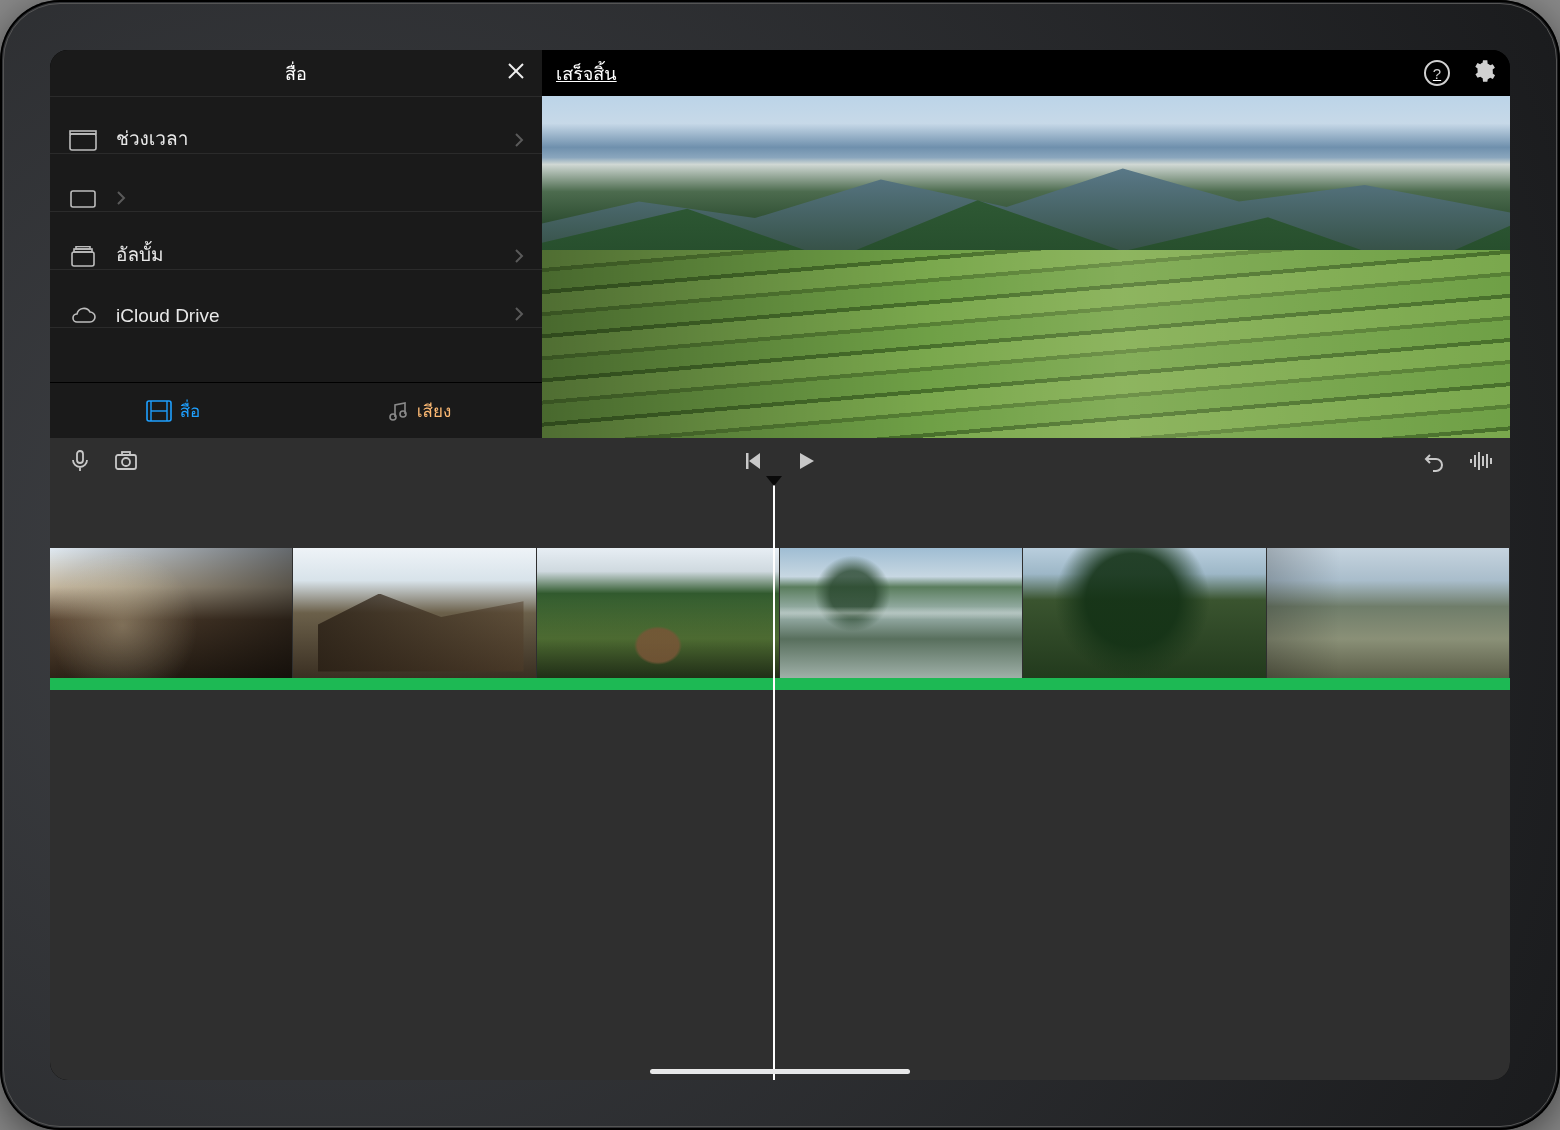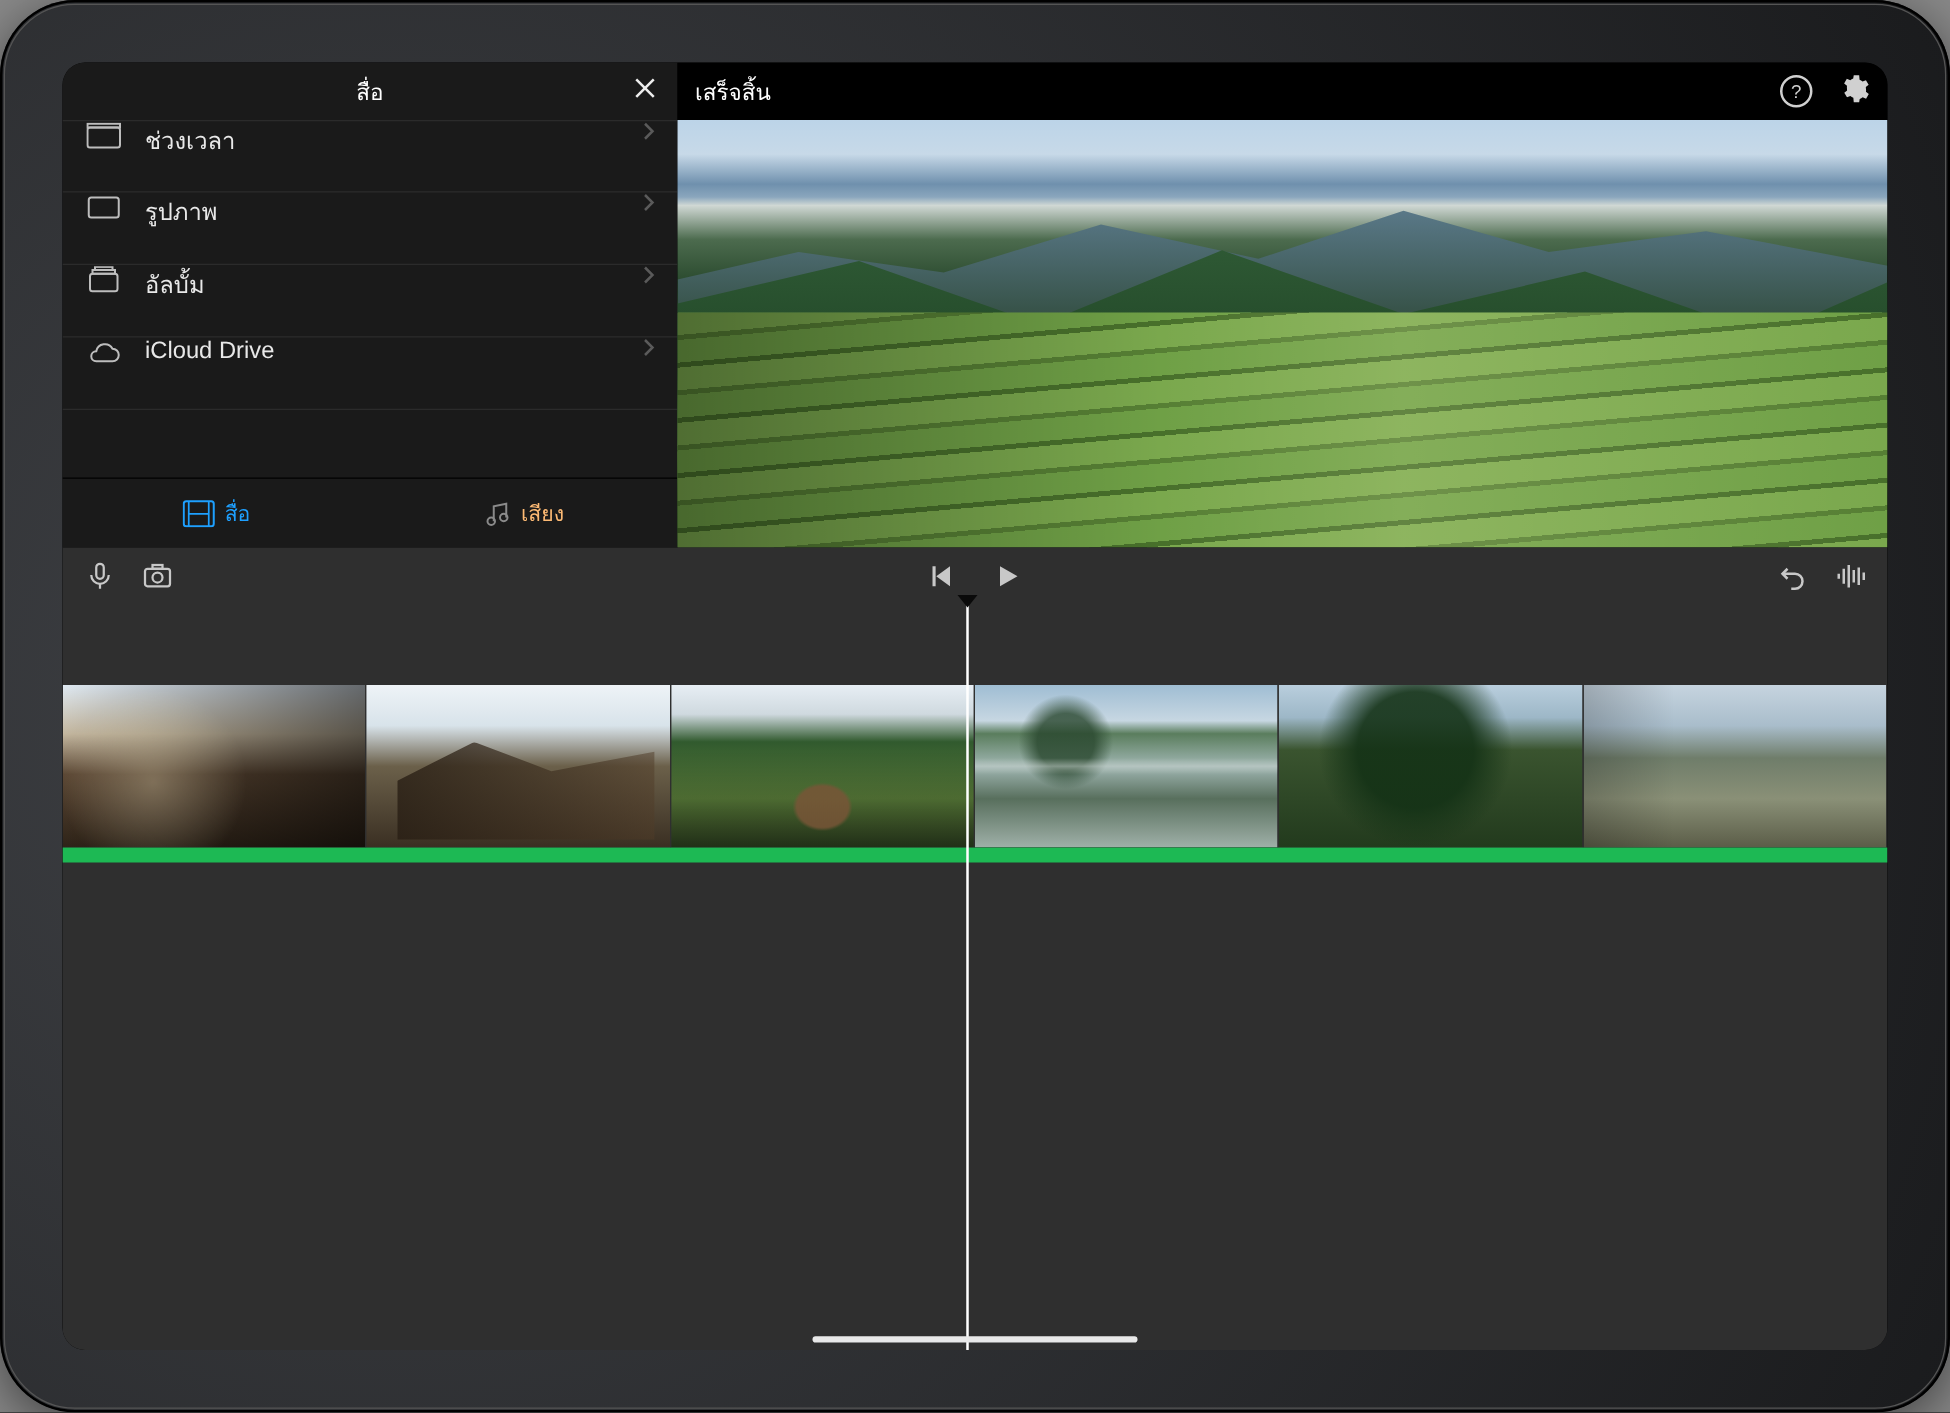--- a/index.html
+++ b/index.html
@@ -70,21 +70,21 @@
     top:50%;
     transform:translateY(-50%);
     color:#eee;
   }
   .sidebar-close svg { width:20px;height:20px;stroke:#eee;stroke-width:2; }
   .sidebar-list {
     flex:1;
   }
   .sidebar-item {
     display:flex;
-    align-items:flex-start;
+    align-items:flex-end;
     height:58px;
     padding:0 18px;
     border-bottom:1px solid rgba(255,255,255,0.08);
     cursor:pointer;
     color:#e8e8e8;
     font-size:19px;
     font-weight:300;
   }
   .sidebar-item:first-child { border-top:1px solid rgba(255,255,255,0.08); }
   .sidebar-item .icon-box {
@@ -123,20 +123,21 @@
     flex-direction:column;
     position:relative;
   }
   .viewer-header {
     height:46px;
     display:flex;
     align-items:center;
     padding:16px 14px;
     color:#fff;
     font-size:18px;
+    text-decoration:underline;
   }
   .viewer-header .done { font-weight:500; }
   .viewer-header .spacer { flex:1; }
   .viewer-header .title { position:absolute; left:0; right:0; text-align:center; font-weight:600; pointer-events:none;}
   .viewer-header .icons { display:flex; gap:20px; align-items:center; }
   .circle-btn { width:26px;height:26px;border:2px solid #d0d0d0;border-radius:50%;display:flex;align-items:center;justify-content:center;color:#d0d0d0;font-size:15px;}
   .gear svg{width:26px;height:26px;fill:#d0d0d0;}
   .preview {
     flex:1;
     background: linear-gradient(to bottom,
@@ -265,21 +266,20 @@
                 </svg></span>
         </div>
 
 
         <div class="sidebar-item">
           <span class="icon-box">
             <svg width="28" height="22" viewBox="0 0 28 22">
                   <rect x="2" y="3" width="24" height="16" rx="2" class="ic-stroke"></rect>
                 </svg>
           </span>
-          <span class="label">รูปภาพ</span>
           <span class="chevron"><svg viewBox="0 0 10 16">
                   <polyline points="2,2 8,8 2,14"></polyline>
                 </svg></span>
         </div>
 
         <div class="sidebar-item">
           <span class="icon-box">
             <svg width="28" height="22" viewBox="0 0 28 22">
                   <rect x="3" y="6" width="22" height="14" rx="2" class="ic-stroke"></rect>
                   <rect x="5" y="3" width="18" height="3" class="ic-stroke"></rect>

